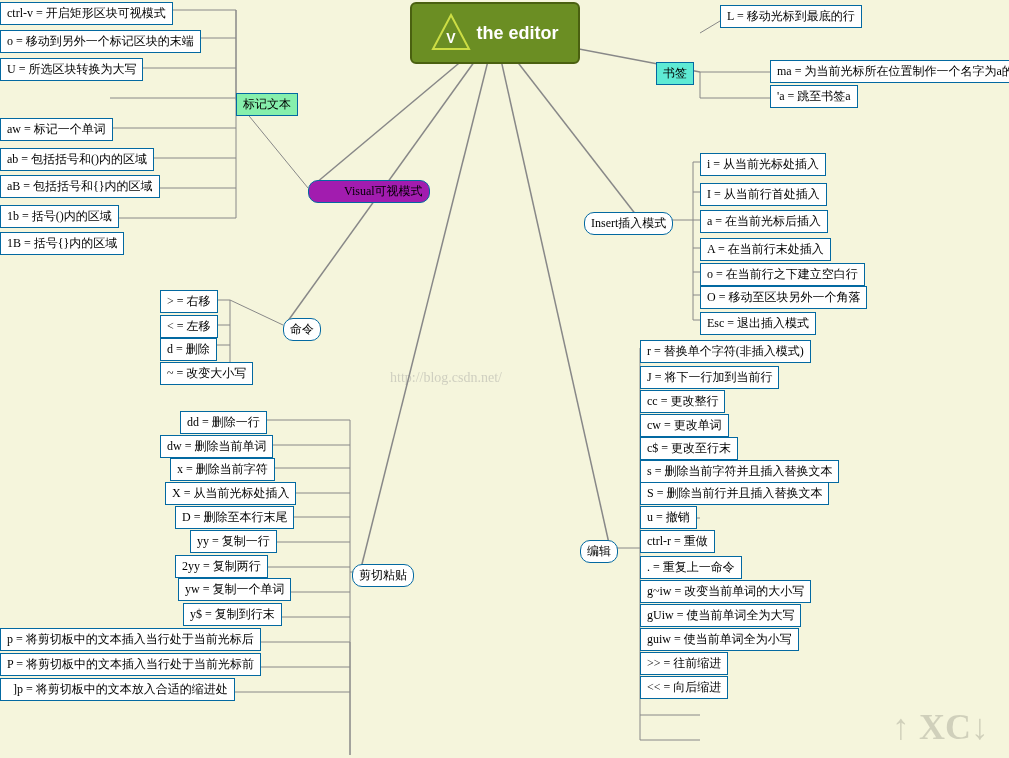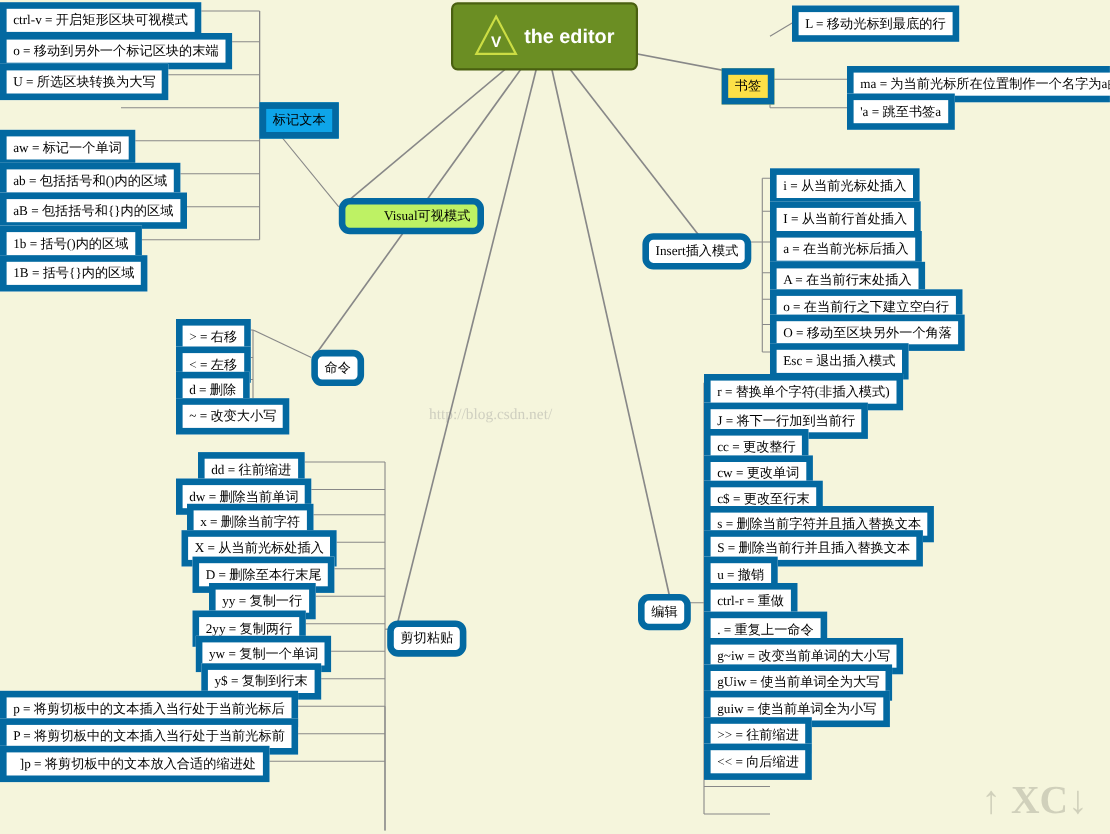--- a/index.html
+++ b/index.html
@@ -55,21 +55,21 @@
     .title-box .title-text {
       color: white;
       font-size: 18px;
       font-weight: bold;
       font-family: Arial, sans-serif;
     }
 
     
     .node {
       position: absolute;
-      border: 6px solid #0369a1;
+      border: 1px solid #0369a1;
       padding: 2px 6px;
       background: white;
       white-space: nowrap;
       z-index: 5;
       font-size: 12px;
       line-height: 1.4;
     }
 
     .node-rounded {
       border-radius: 10px;
@@ -194,30 +194,30 @@
   <div class="title-box">
     <svg class="vim-logo" viewBox="0 0 40 40">
       <polygon points="20,2 38,36 2,36" fill="#6b8e23" stroke="#ccdd44" stroke-width="2"></polygon>
       <text x="20" y="30" text-anchor="middle" fill="white" font-size="14" font-weight="bold" font-family="Arial">V</text>
     </svg>
     <span class="title-text">the editor</span>
   </div>
 
   <div class="node" style="top:5px;left:720px;">L = 移动光标到最底的行</div>
 
-  <div class="node" style="top:62px;left:656px;background:#fde047;">书签</div>
+  <div class="node" style="top:62px;left:656px;background:#5eead4;">书签</div>
 
   <div class="node" style="top:60px;left:770px;">ma = 为当前光标所在位置制作一个名字为a的书签</div>
   <div class="node" style="top:85px;left:770px;">'a = 跳至书签a</div>
 
-  <div class="node node-rounded" style="top:180px;left:308px;background:#bef264;padding-left:35px;">
+  <div class="node node-rounded" style="top:180px;left:308px;background:#a21caf;padding-left:35px;">
     <span>Visual可视模式</span>
   </div>
 
-  <div class="node" style="top:93px;left:236px;background:#0ea5e9;">
+  <div class="node" style="top:93px;left:236px;background:#86efac;">
     <span>标记文本</span>
   </div>
 
   <div class="node" style="top:2px;left:0px;">ctrl-v = 开启矩形区块可视模式</div>
   <div class="node" style="top:30px;left:0px;">o = 移动到另外一个标记区块的末端</div>
   <div class="node" style="top:58px;left:0px;">U = 所选区块转换为大写</div>
   <div class="node" style="top:118px;left:0px;">aw = 标记一个单词</div>
   <div class="node" style="top:148px;left:0px;">ab = 包括括号和()内的区域</div>
   <div class="node" style="top:175px;left:0px;">aB = 包括括号和{}内的区域</div>
   <div class="node" style="top:205px;left:0px;">1b = 括号()内的区域</div>
@@ -261,21 +261,21 @@
   <div class="node" style="top:580px;left:640px;">g~iw = 改变当前单词的大小写</div>
   <div class="node" style="top:604px;left:640px;">gUiw = 使当前单词全为大写</div>
   <div class="node" style="top:628px;left:640px;">guiw = 使当前单词全为小写</div>
   <div class="node" style="top:652px;left:640px;">&gt;&gt; = 往前缩进</div>
   <div class="node" style="top:676px;left:640px;">&lt;&lt; = 向后缩进</div>
 
   <div class="node node-rounded" style="top:564px;left:352px;">
     <span>剪切粘贴</span>
   </div>
 
-  <div class="node" style="top:411px;left:180px;">dd = 往前缩进</div>
+  <div class="node" style="top:411px;left:180px;">dd = 删除一行</div>
   <div class="node" style="top:435px;left:160px;">dw = 删除当前单词</div>
   <div class="node" style="top:458px;left:170px;">x = 删除当前字符</div>
   <div class="node" style="top:482px;left:165px;">X = 从当前光标处插入</div>
   <div class="node" style="top:506px;left:175px;">D = 删除至本行末尾</div>
   <div class="node" style="top:530px;left:190px;">yy = 复制一行</div>
   <div class="node" style="top:555px;left:175px;">2yy = 复制两行</div>
   <div class="node" style="top:578px;left:178px;">yw = 复制一个单词</div>
   <div class="node" style="top:603px;left:183px;">y$ = 复制到行末</div>
   <div class="node" style="top:628px;left:0px;">p = 将剪切板中的文本插入当行处于当前光标后</div>
   <div class="node" style="top:653px;left:0px;">P = 将剪切板中的文本插入当行处于当前光标前</div>

